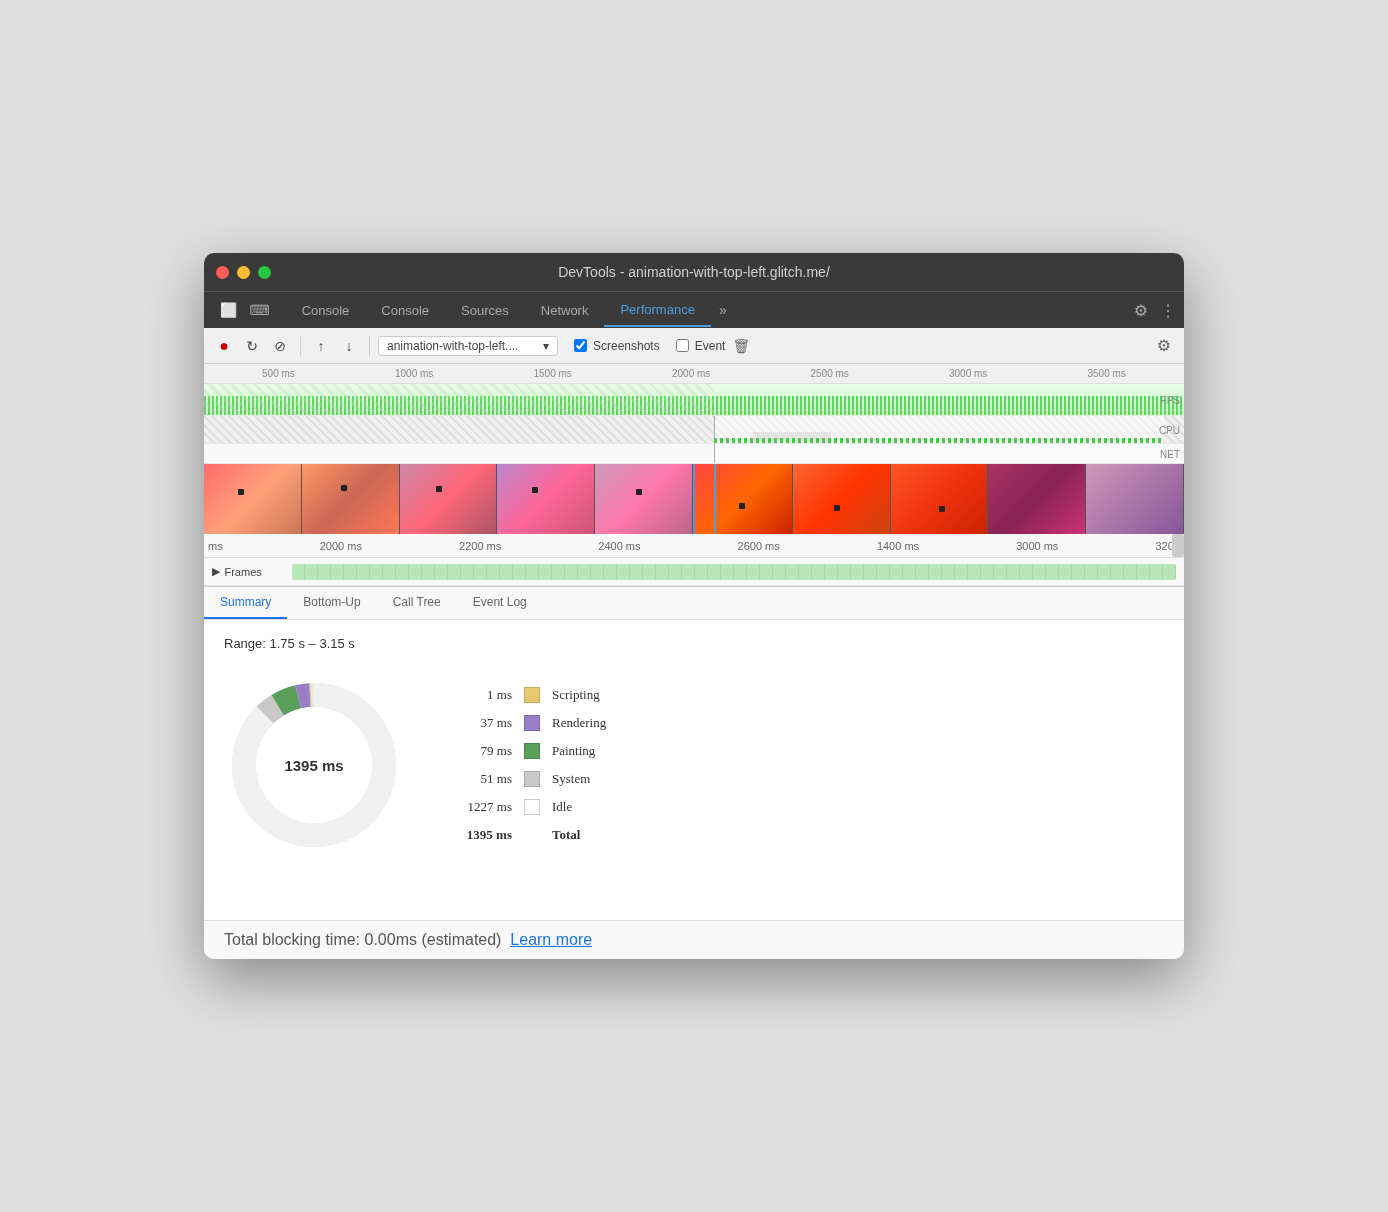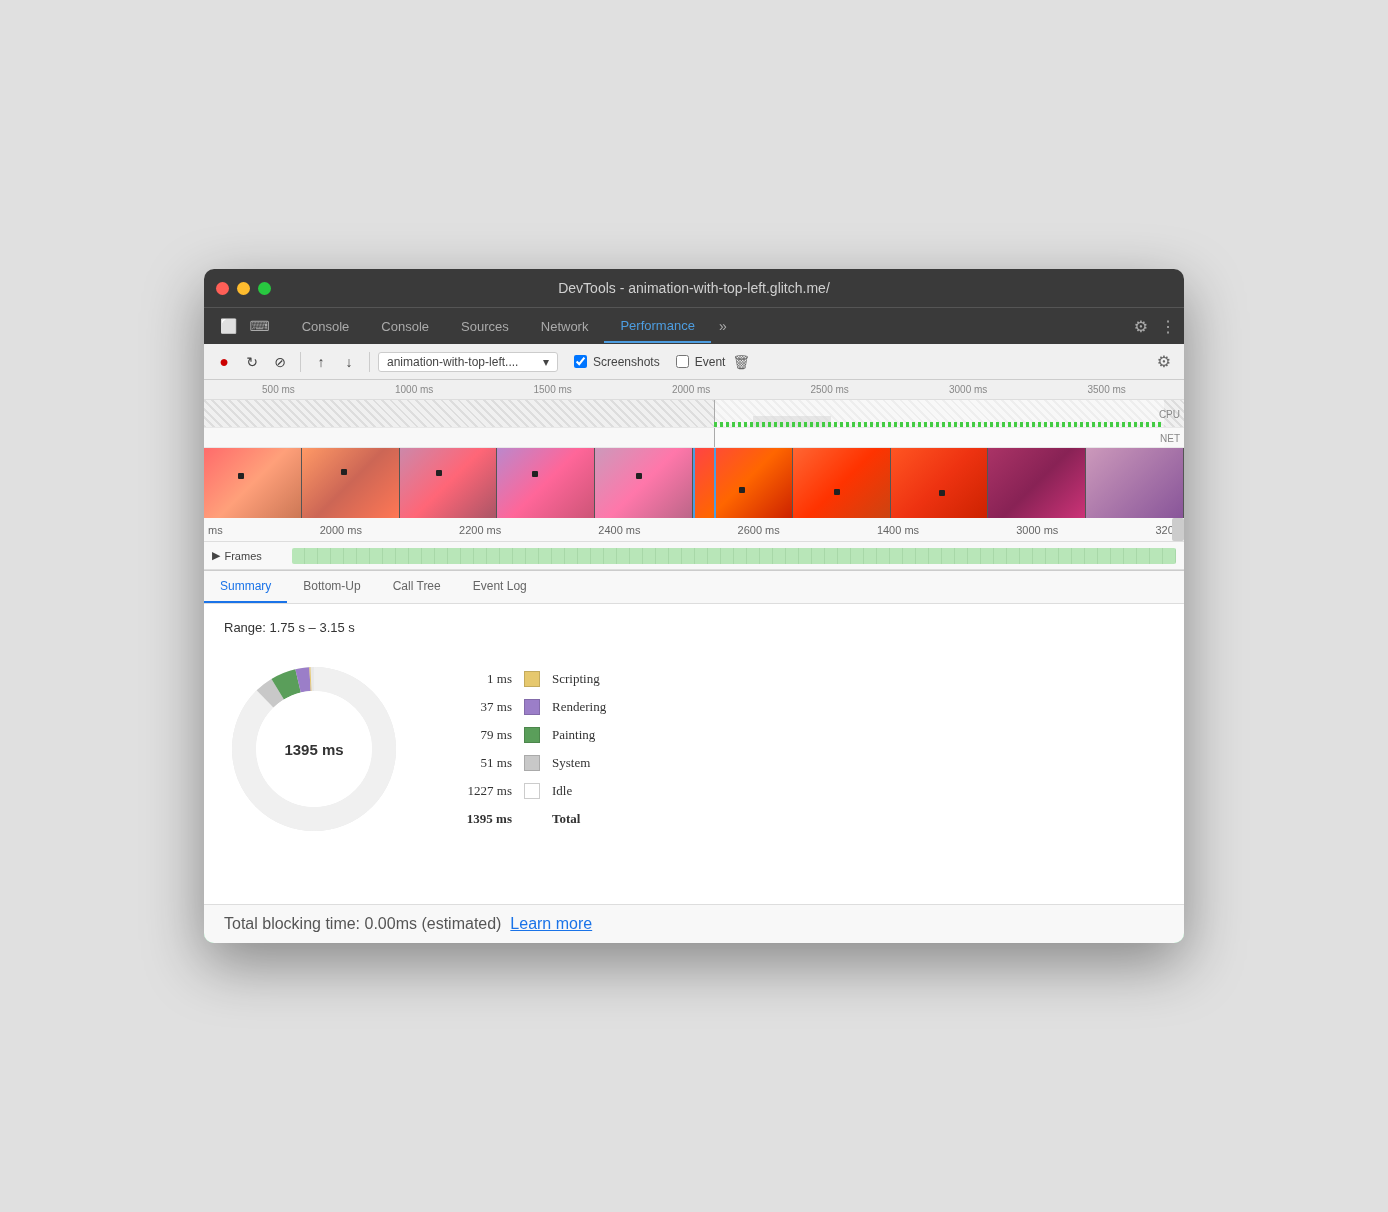--- a/index.html
+++ b/index.html
@@ -476,20 +476,29 @@
         <span>500 ms</span>
         <span>1000 ms</span>
         <span>1500 ms</span>
         <span>2000 ms</span>
         <span>2500 ms</span>
         <span>3000 ms</span>
         <span>3500 ms</span>
       </div>
     </div>
 
+    <div class="fps-row" style="height:32px; background:#f8f8f8;">
+      <div class="fps-bars">
+        <div class="fps-green-line"></div>
+
+        <div style="position:absolute;left:0;top:0;width:52%;height:100%;background:repeating-linear-gradient(45deg,rgba(200,200,200,0.3) 0px,rgba(200,200,200,0.3) 3px,transparent 3px,transparent 8px);"></div>
+        <div style="position:absolute;right:0;top:0;width:0%;height:100%;background:repeating-linear-gradient(45deg,rgba(200,200,200,0.3) 0px,rgba(200,200,200,0.3) 3px,transparent 3px,transparent 8px);"></div>
+      </div>
+      <span class="row-label">FPS</span>
+    </div>
 
     <div class="cpu-row" style="height:28px; background:#f8f8f8;">
       <div style="width:100%;height:100%;position:relative;">
         <div style="position:absolute;left:0;top:0;width:52%;height:100%;background:repeating-linear-gradient(45deg,#ddd 0px,#ddd 2px,#f0f0f0 2px,#f0f0f0 6px);"></div>
         <div style="position:absolute;left:52%;top:0;right:0;height:100%;background:repeating-linear-gradient(45deg,#ddd 0px,#ddd 2px,#f0f0f0 2px,#f0f0f0 6px);"></div>
 
         <div style="position:absolute;left:56%;bottom:0;width:8%;height:40%;background:#aaa;opacity:0.5;"></div>
 
         <div style="position:absolute;left:52%;top:0;width:46%;height:100%;background:rgba(255,255,255,0.5);border-left:1px solid #aaa;"></div>
 

